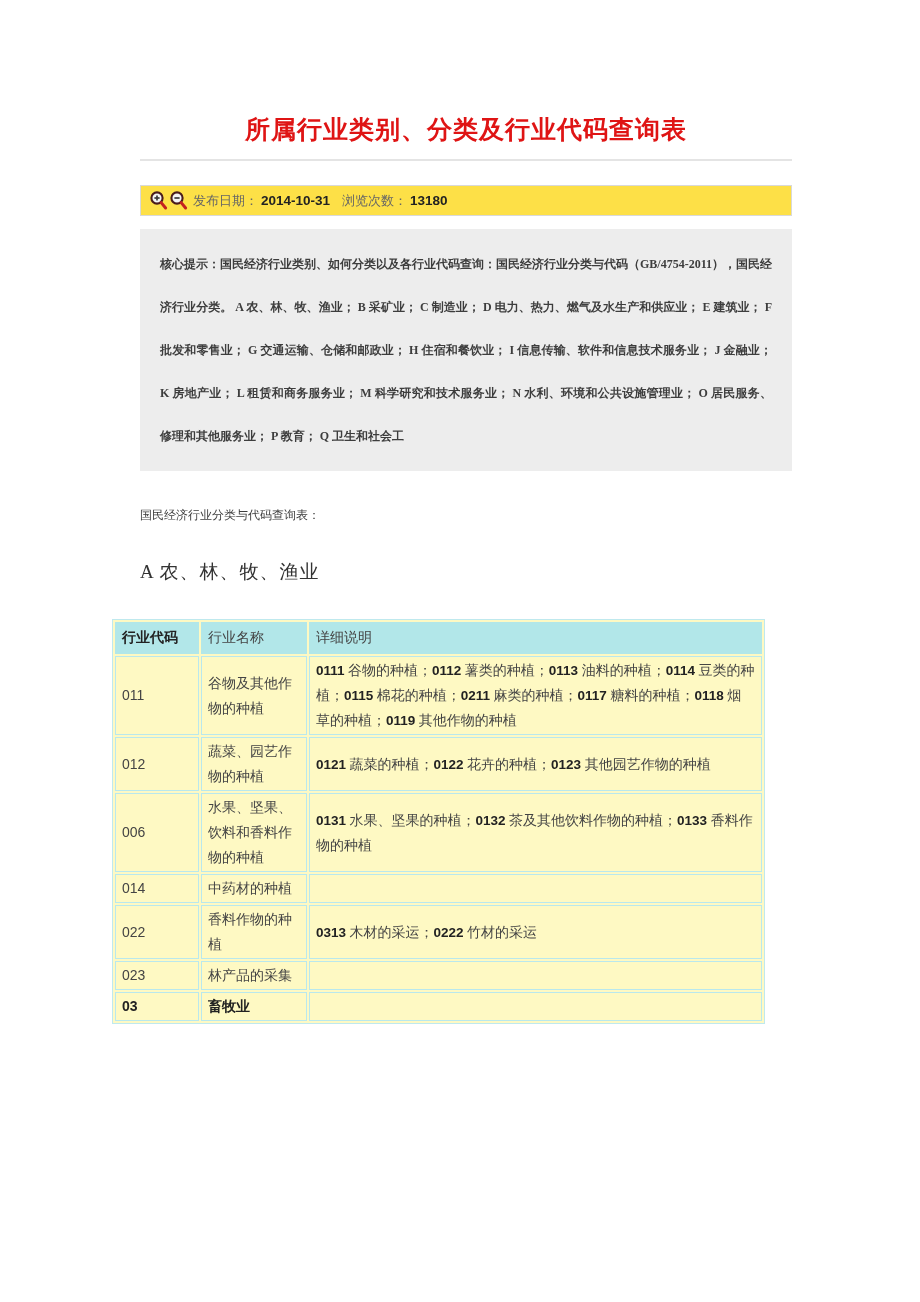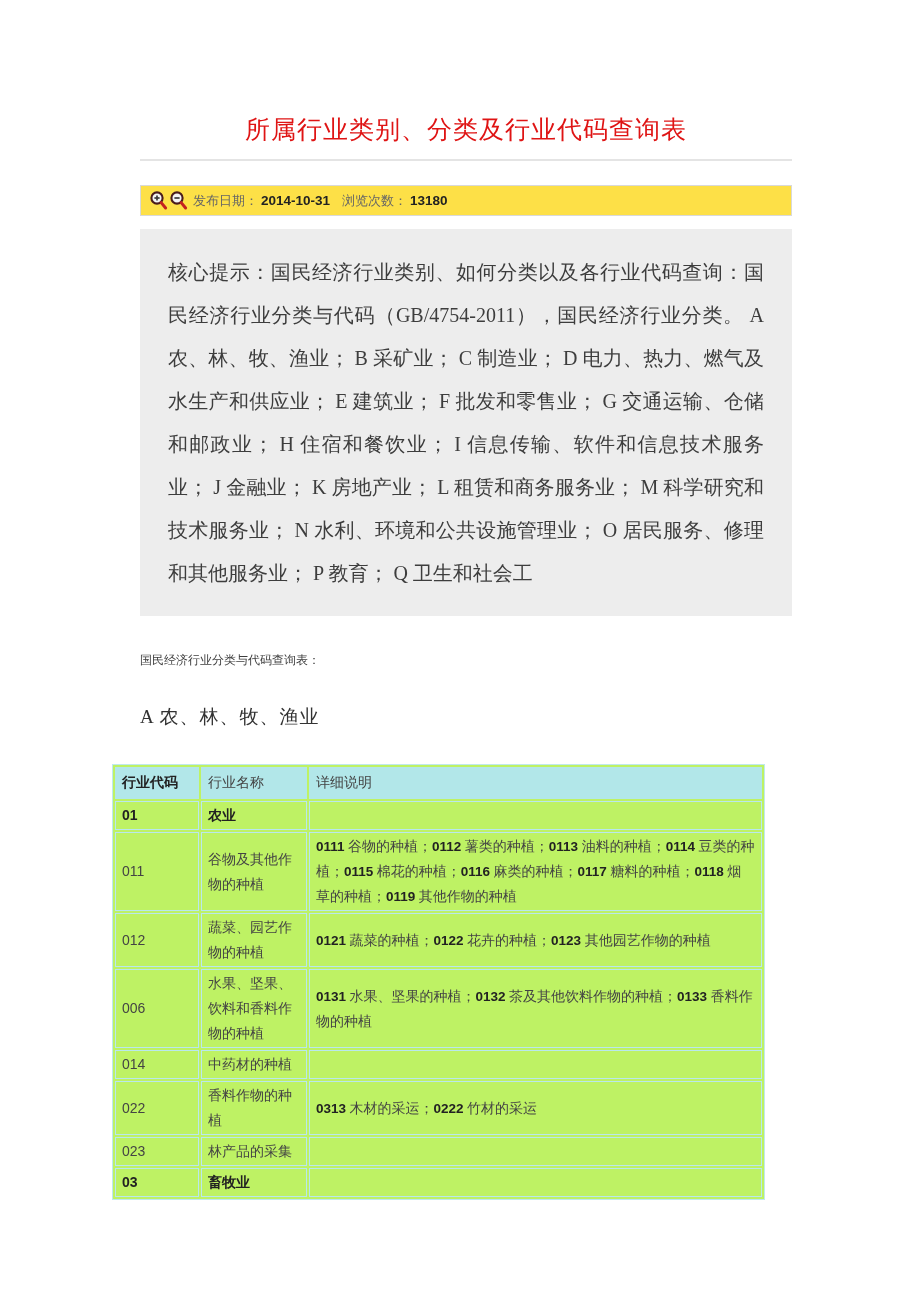--- a/index.html
+++ b/index.html
@@ -7,21 +7,21 @@
     width:920px;height:1302px;background:#ffffff;
     font-family:"Liberation Serif",serif;color:#333;
     -webkit-font-smoothing:antialiased;
   }
   .page{position:relative;width:920px;height:1302px;overflow:hidden;}
   .content{margin-left:140px;width:652px;}
 
   
   .page-title{
     margin:0;padding-top:113px;text-align:center;
-    font-family:"Liberation Sans",sans-serif;font-weight:normal;
+    font-family:"Liberation Sans",sans-serif;font-weight:bold;
     font-size:25px;line-height:33px;color:#df1414;letter-spacing:1px;
   }
   .title-rule{height:2px;background:#e4e4e4;margin-top:13px;}
 
   
   .meta-bar{
     margin-top:24px;height:31px;border:1px solid #d9d9d9;background:#fde047;
     box-sizing:border-box;display:flex;align-items:center;padding-left:8px;
     font-size:13px;
   }
@@ -32,33 +32,33 @@
   .meta-value{
     font-family:"Liberation Sans",sans-serif;font-weight:bold;color:#222;
     margin-left:3px;font-size:13.5px;
   }
 
   
   .hint-box{
     margin-top:13px;background:#ededed;color:#3d3d3d;
     padding:10px 16px 9px;box-sizing:border-box;
   }
-  .hint-box p{margin:12px;font-size:20px;line-height:43px;text-align:justify;}
+  .hint-box p{margin:4px;font-size:12px;line-height:43px;text-align:justify;font-weight:bold;}
 
   
   .intro{margin:33px 0 0;font-size:12px;line-height:22px;color:#3d3d3d;}
   .section-heading{
     margin:32px 0 4px;font-size:19px;line-height:28px;
     font-weight:normal;color:#333;letter-spacing:1px;
   }
 
   
   table.industry{
     margin:33px 0 0 112px;width:653px;table-layout:fixed;
-    border-collapse:separate;border-spacing:2px;background:#bef264;
+    border-collapse:separate;border-spacing:2px;background:#fef9c3;
     border:1px solid #bfe9ee;
   }
   table.industry th{
     background:#b2e7e9;border:1px solid #b2e7e9;
     text-align:left;font-weight:normal;color:#444;
     font-size:14px;padding:5px 6px;line-height:20px;
   }
   table.industry th.c1{font-weight:bold;color:#222;}
   table.industry td{
     border:1px solid #b9e8ed;vertical-align:middle;
@@ -111,29 +111,24 @@
 
   <table class="industry">
     <thead>
       <tr>
         <th class="c1">行业代码</th>
         <th class="c2">行业名称</th>
         <th class="c3">详细说明</th>
       </tr>
     </thead>
     <tbody>
-        <tr class="bold-row">
-          <td class="code c1">01</td>
-          <td class="name c2">农业</td>
-          <td class="desc c3"></td>
-        </tr>
         <tr>
           <td class="code c1">011</td>
           <td class="name c2">谷物及其他作物的种植</td>
-          <td class="desc c3"><b class="dcode">0111</b> 谷物的种植；<b class="dcode">0112</b> 薯类的种植；<b class="dcode">0113</b> 油料的种植；<b class="dcode">0114</b> 豆类的种植；<b class="dcode">0115</b> 棉花的种植；<b class="dcode">0116</b> 麻类的种植；<b class="dcode">0117</b> 糖料的种植；<b class="dcode">0118</b> 烟草的种植；<b class="dcode">0119</b> 其他作物的种植</td>
+          <td class="desc c3"><b class="dcode">0111</b> 谷物的种植；<b class="dcode">0112</b> 薯类的种植；<b class="dcode">0113</b> 油料的种植；<b class="dcode">0114</b> 豆类的种植；<b class="dcode">0115</b> 棉花的种植；<b class="dcode">0211</b> 麻类的种植；<b class="dcode">0117</b> 糖料的种植；<b class="dcode">0118</b> 烟草的种植；<b class="dcode">0119</b> 其他作物的种植</td>
         </tr>
         <tr>
           <td class="code c1">012</td>
           <td class="name c2">蔬菜、园艺作物的种植</td>
           <td class="desc c3"><b class="dcode">0121</b> 蔬菜的种植；<b class="dcode">0122</b> 花卉的种植；<b class="dcode">0123</b> 其他园艺作物的种植</td>
         </tr>
         <tr>
           <td class="code c1">006</td>
           <td class="name c2">水果、坚果、饮料和香料作物的种植</td>
           <td class="desc c3"><b class="dcode">0131</b> 水果、坚果的种植；<b class="dcode">0132</b> 茶及其他饮料作物的种植；<b class="dcode">0133</b> 香料作物的种植</td>

